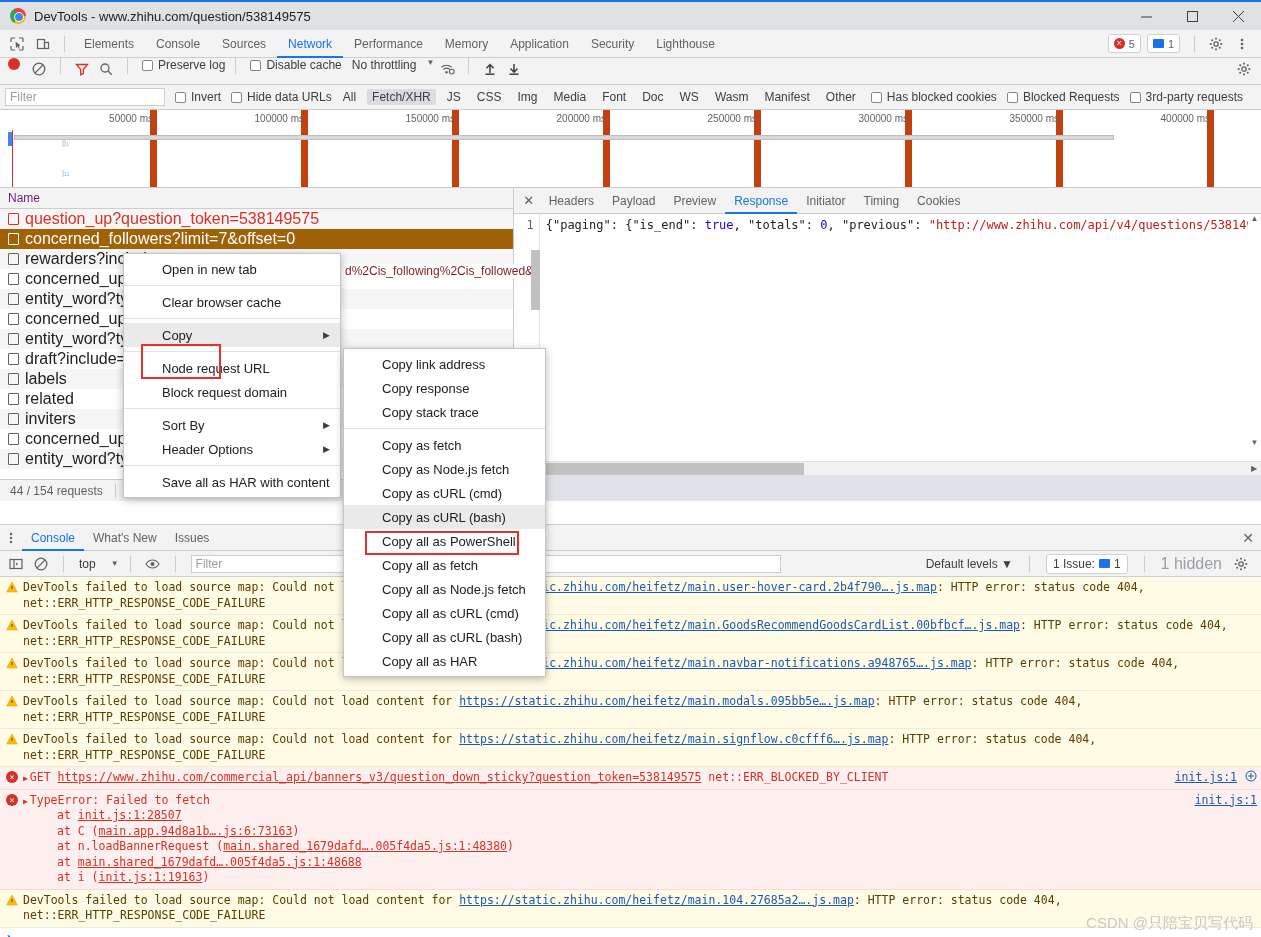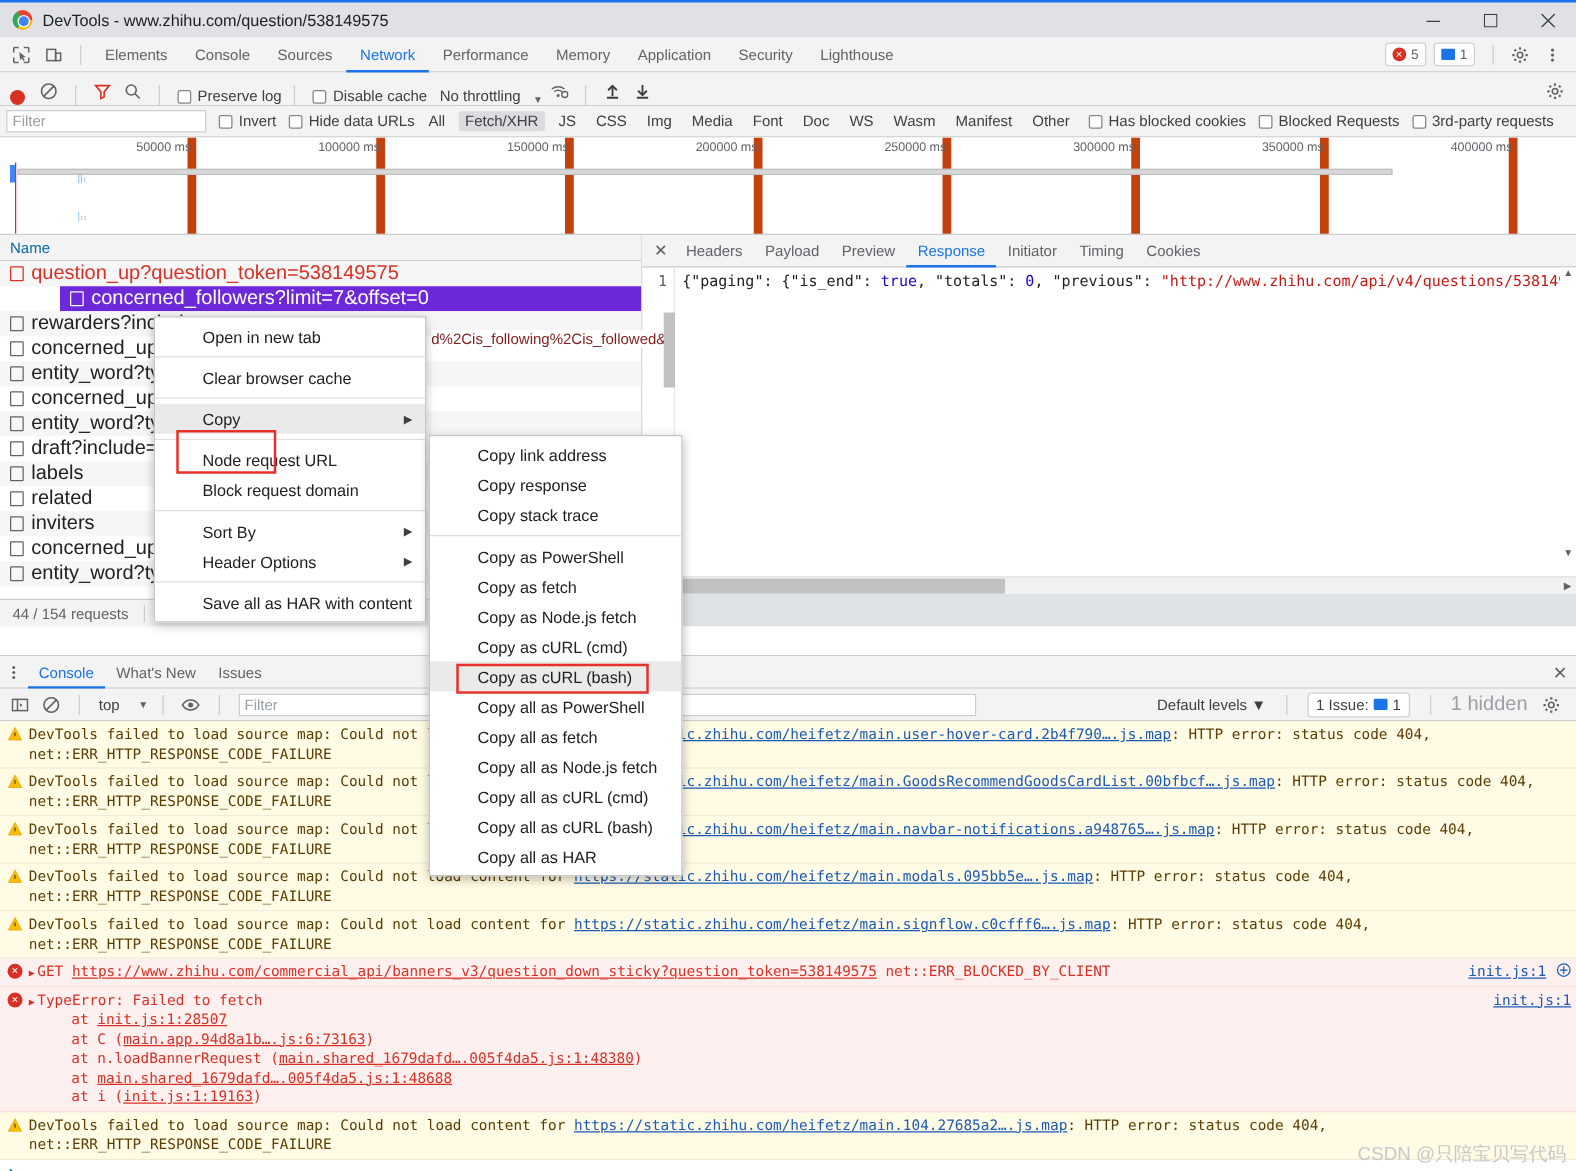--- a/index.html
+++ b/index.html
@@ -59,21 +59,21 @@
     border: 1px solid #d0d0d0; border-radius: 3px; background: #fff;
     height: 19px; padding: 0 5px; margin-right: 6px; font-size: 11px; color: #5f6368;
   }
   .dot-err { width: 11px; height: 11px; border-radius: 50%; background: #d93025;
              color: #fff; font-size: 9px; line-height: 11px; text-align: center; }
   .sq-info { width: 11px; height: 9px; border-radius: 1px; background: #1a73e8; }
 
   
   .nettoolbar {
     height: 27px; background: #f3f3f3; border-bottom: 1px solid #cdcdcd;
-    display: flex; align-items: flex-end; padding: 0 6px; gap: 2px;
+    display: flex; align-items: flex-start; padding: 0 6px; gap: 2px;
   }
   .rec-dot { width: 12px; height: 12px; border-radius: 50%; background: #d93025; margin: 0 6px 0 2px; }
   .icon-btn { width: 22px; height: 22px; display: flex; align-items: center; justify-content: center; color: #5f6368; }
   .cb-wrap { display: flex; align-items: center; gap: 5px; margin-left: 4px; font-size: 12px; color: #3c4043; white-space: nowrap; }
   .cb {
     width: 11px; height: 11px; border: 1px solid #80868b; border-radius: 2px; background: #fff; flex: none;
   }
   .throttle { font-size: 12px; color: #3c4043; margin-left: 8px; white-space: nowrap; }
   .caret { font-size: 8px; color: #5f6368; margin-left: 8px; }
   .nettoolbar-right { margin-left: auto; display: flex; align-items: center; }
@@ -99,31 +99,31 @@
   .tl-bar { position: absolute; left: 14px; top: 25px; width: 1100px; height: 5px;
             background: #d8d8d8; border: 1px solid #c0c0c0; }
   .tl-mark1 { position: absolute; left: 62px; top: 28px; font-size: 8px; color: #7cb5e8; }
   .tl-mark2 { position: absolute; left: 62px; top: 58px; font-size: 8px; color: #7cb5e8; }
 
   
   .main { position: relative; height: 313px; display: flex; }
   .reqpanel { width: 539px; border-right: 1px solid #cdcdcd; display: flex; flex-direction: column; background: #fff; }
   .req-head {
     height: 21px; background: #f3f3f3; border-bottom: 1px solid #cdcdcd;
-    font-size: 12px; color: #0369a1; padding-left: 8px; line-height: 21px;
+    font-size: 12px; color: #701a75; padding-left: 8px; line-height: 21px;
   }
   .req-list { flex: 1; overflow: hidden; }
   .req-row {
     height: 20px; display: flex; align-items: center; gap: 6px; padding-left: 8px;
     font-size: 16px; color: #202124; white-space: nowrap; overflow: hidden;
   }
   .req-row:nth-child(odd) { background: #f6f6f6; }
   .req-row.err { color: #d93025; }
   .req-row.err .doc-ico { border-color: #d93025; }
-  .req-row.sel { background: #6d28d9; color: #fff; margin-left: 48px; }
+  .req-row.sel { background: #a16207; color: #fff; }
   .req-row.sel .doc-ico { border-color: #fff; }
   .doc-ico { width: 11px; height: 12px; border: 1px solid #5f6368; border-radius: 1px; flex: none; }
   .req-footer {
     height: 22px; background: #f3f3f3; border-top: 1px solid #cdcdcd;
     font-size: 12px; color: #5f6368; display: flex; align-items: center; padding: 0 10px;
   }
   .req-footer .vsep2 { width: 1px; height: 14px; background: #cdcdcd; margin-left: 12px; }
 
   
   .detailpanel { flex: 1; display: flex; flex-direction: column; background: #fff; }
@@ -698,21 +698,20 @@
     </div>
     <div class="ctx-sep"></div>
     <div class="ctx-item">Save all as HAR with content</div>
   </div>
 
   <div class="ctxmenu" style="left:343px; top:348px; width:203px;">
     <div class="ctx-item">Copy link address</div>
     <div class="ctx-item">Copy response</div>
     <div class="ctx-item">Copy stack trace</div>
     <div class="ctx-sep"></div>
-    <div class="ctx-item">Copy as PowerShell</div>
     <div class="ctx-item">Copy as fetch</div>
     <div class="ctx-item">Copy as Node.js fetch</div>
     <div class="ctx-item">Copy as cURL (cmd)</div>
     <div class="ctx-item hl">Copy as cURL (bash)</div>
     <div class="ctx-item">Copy all as PowerShell</div>
     <div class="ctx-item">Copy all as fetch</div>
     <div class="ctx-item">Copy all as Node.js fetch</div>
     <div class="ctx-item">Copy all as cURL (cmd)</div>
     <div class="ctx-item">Copy all as cURL (bash)</div>
     <div class="ctx-item">Copy all as HAR</div>

